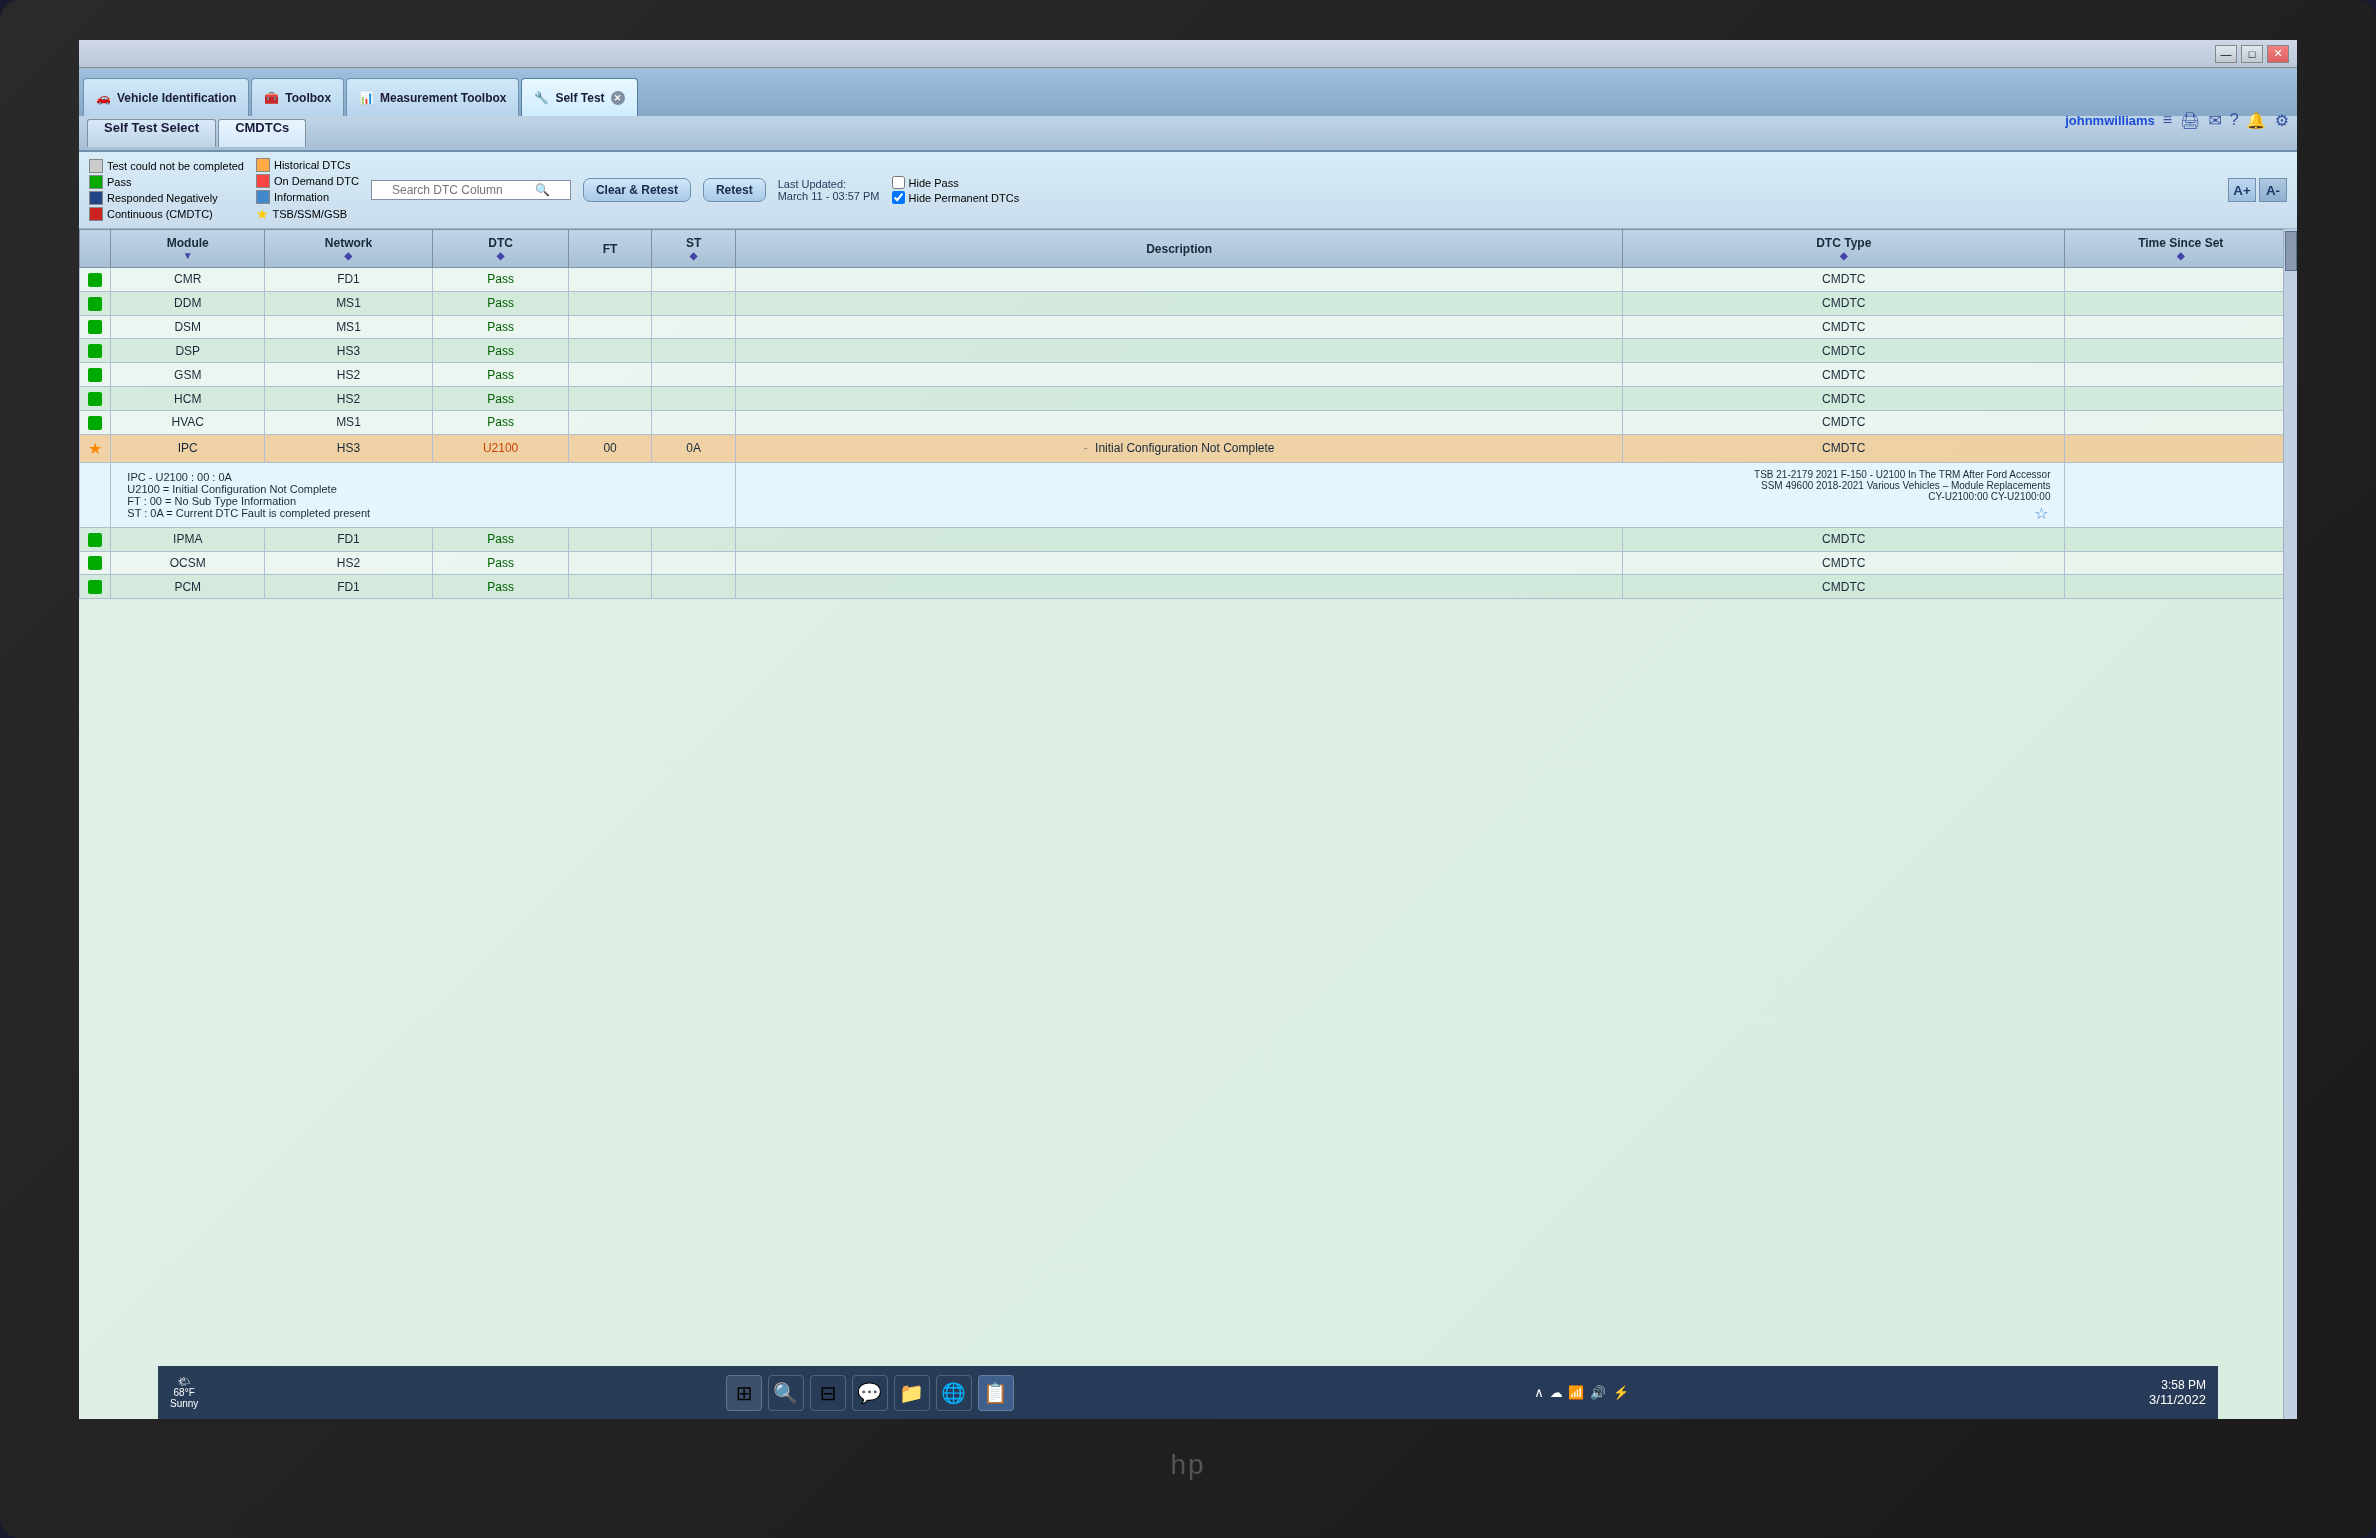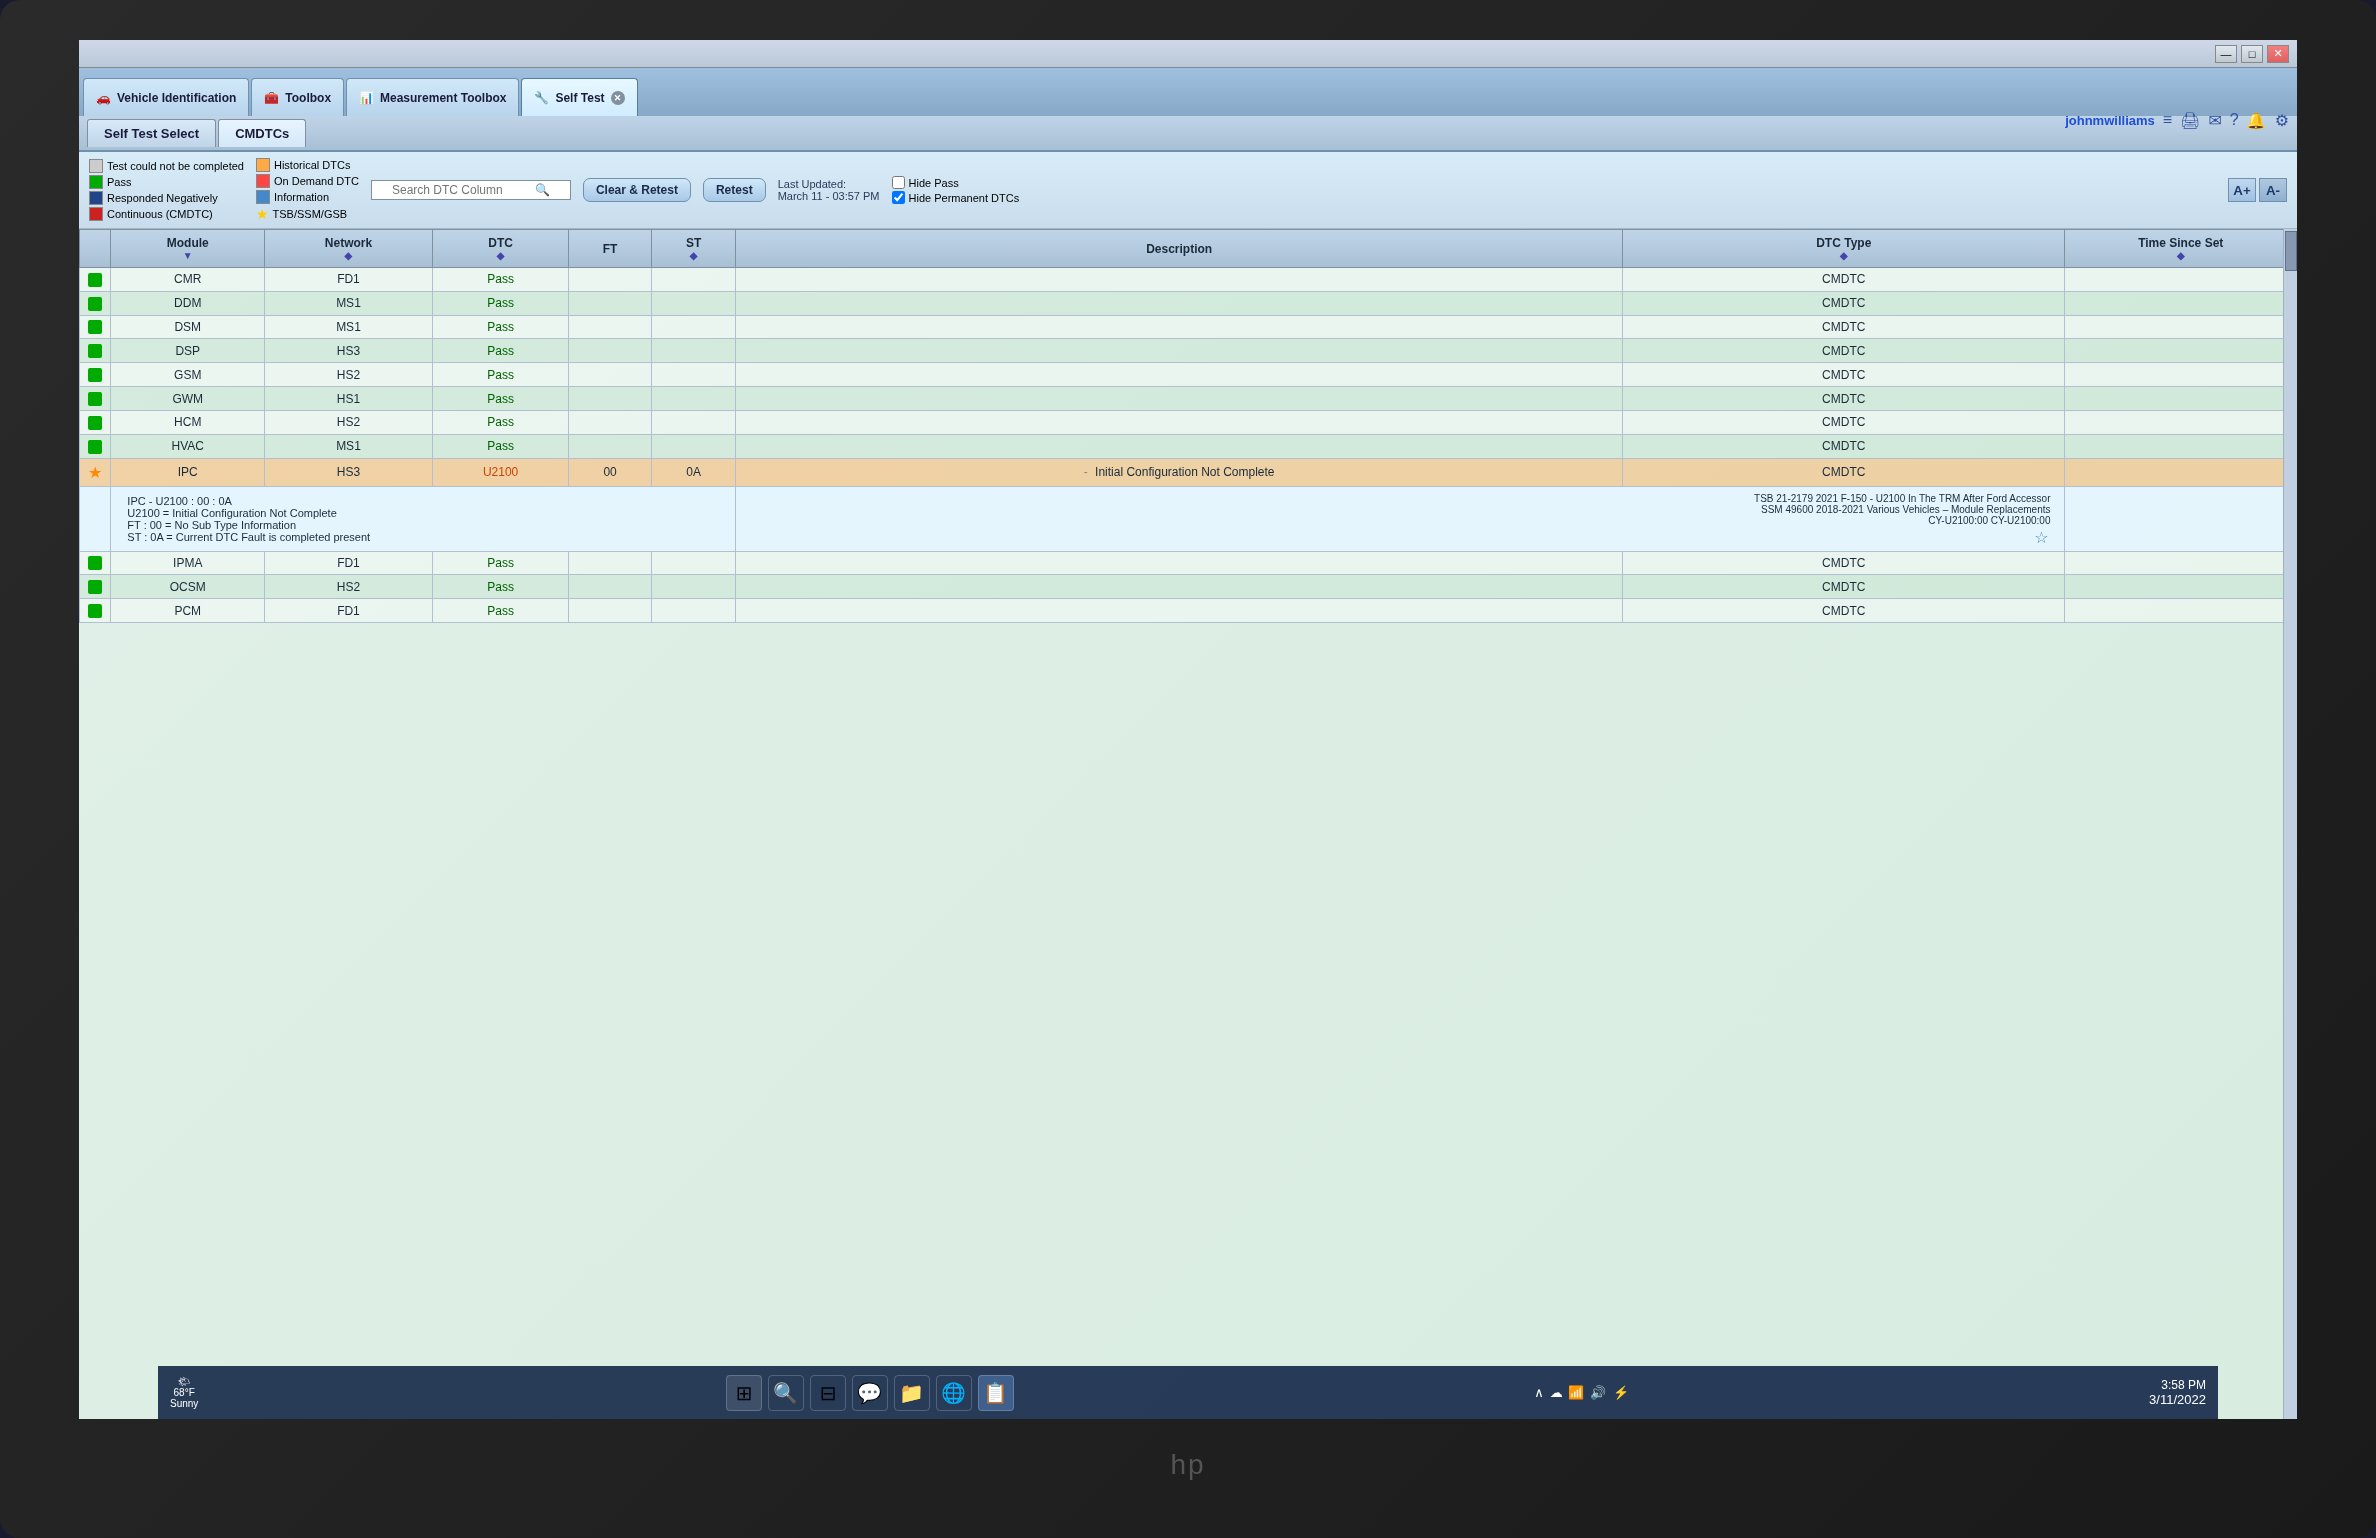--- a/index.html
+++ b/index.html
@@ -137,21 +137,20 @@
       height: 36px;
       padding-left: 8px;
       gap: 2px;
       border-bottom: 2px solid #7090b0;
     }
 
     .sub-tab {
       height: 28px;
       padding: 0 16px;
       display: flex;
-      align-items: center;
       background: linear-gradient(to bottom, #d8eaf8, #c0d4e8);
       border: 1px solid #8090a0;
       border-bottom: none;
       border-radius: 3px 3px 0 0;
       cursor: pointer;
       font-size: 13px;
       font-weight: bold;
       color: #1a1a3a;
     }
 
@@ -676,31 +675,20 @@
             <td>GSM</td>
             <td>HS2</td>
             <td class="pass">Pass</td>
             <td></td>
             <td></td>
             <td></td>
             <td>CMDTC</td>
             <td></td>
           </tr>
 
-          <tr>
-            <td><span class="status-indicator status-green"></span></td>
-            <td>GWM</td>
-            <td>HS1</td>
-            <td class="pass">Pass</td>
-            <td></td>
-            <td></td>
-            <td></td>
-            <td>CMDTC</td>
-            <td></td>
-          </tr>
 
           <tr>
             <td><span class="status-indicator status-green"></span></td>
             <td>HCM</td>
             <td>HS2</td>
             <td class="pass">Pass</td>
             <td></td>
             <td></td>
             <td></td>
             <td>CMDTC</td>

